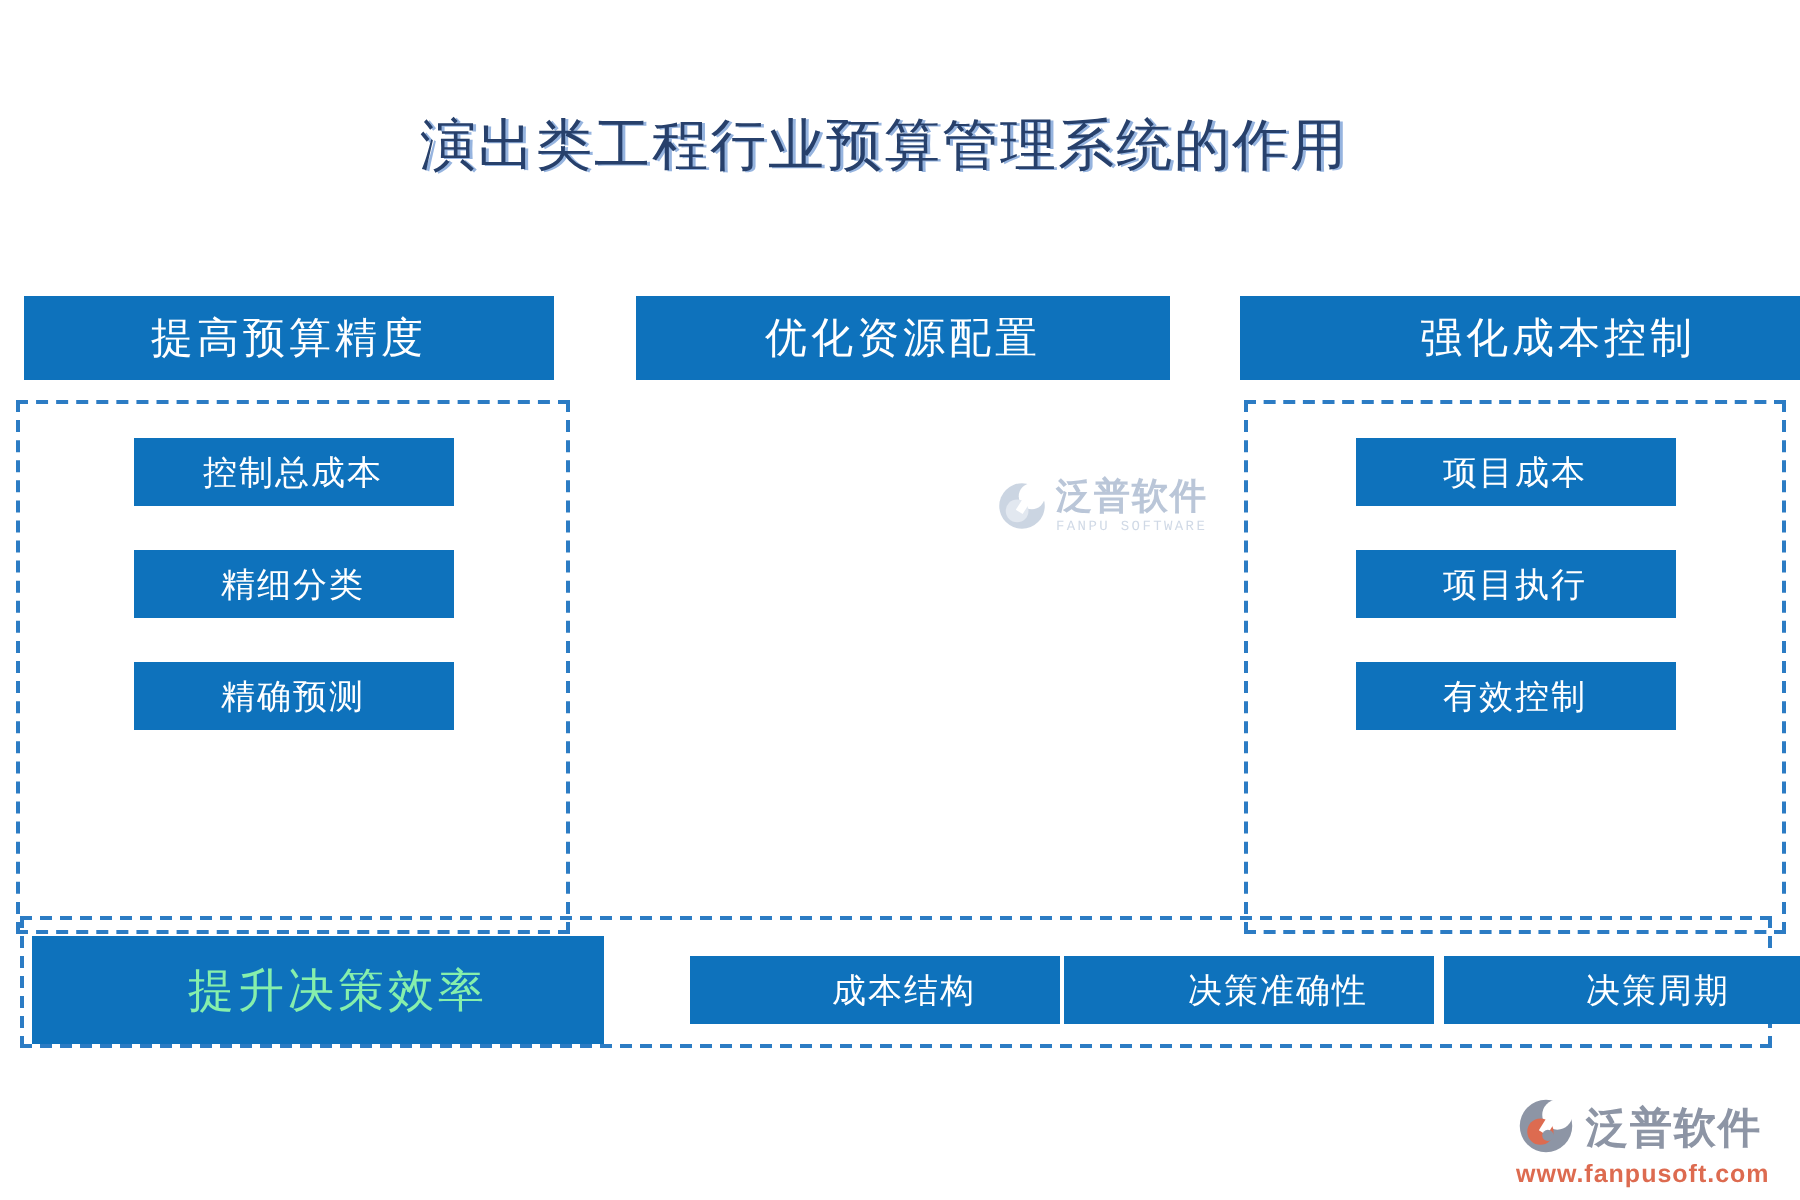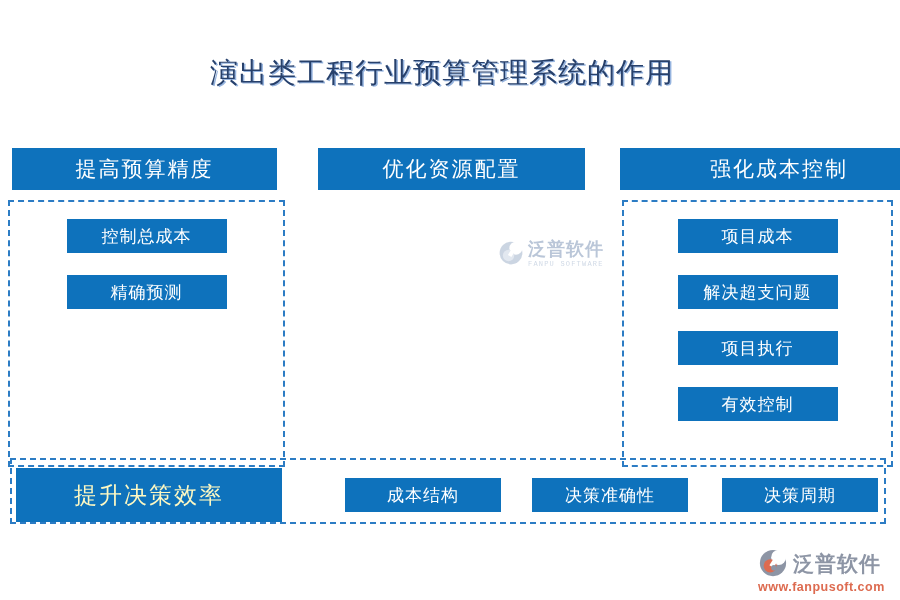--- a/index.html
+++ b/index.html
@@ -35,27 +35,27 @@
     width:160px;height:34px;background:var(--box-blue);color:#ffffff;
     font-size:17px;letter-spacing:1px;display:flex;align-items:center;justify-content:center;
     flex:0 0 auto;white-space:nowrap;
   }
   .bottom-panel{
     position:absolute;left:10px;top:458px;width:876px;height:66px;
     border:2px dashed var(--dashed-border);box-sizing:border-box;
   }
   .bottom-hdr{
     position:absolute;left:16px;top:468px;width:266px;height:54px;
-    background:var(--box-blue);color:#fef9c3;font-size:23px;letter-spacing:2px;
-    display:flex;align-items:center;justify-content:center;
+    background:var(--box-blue);color:#86efac;font-size:23px;letter-spacing:2px;
+    display:flex;align-items:center;justify-content:center;padding-left:20px;
   }
   .bottom-item{
     position:absolute;top:478px;width:156px;height:34px;background:var(--box-blue);
     color:#ffffff;font-size:17px;letter-spacing:1px;
-    display:flex;align-items:center;justify-content:center;white-space:nowrap;
+    display:flex;align-items:center;justify-content:center;white-space:nowrap;padding-left:29px;
   }
   
   .watermark{
     position:absolute;left:498px;top:240px;display:flex;align-items:flex-start;gap:4px;
     opacity:0.85;pointer-events:none;
   }
   .watermark .wm-text{display:flex;flex-direction:column;line-height:1;}
   .watermark .wm-name{font-size:18px;font-weight:bold;color:var(--watermark-gray);letter-spacing:1px;}
   .watermark .wm-sub{font-size:7px;color:#c8d3e2;letter-spacing:1.2px;margin-top:3px;font-family:Liberation Mono, monospace;}
   
@@ -73,29 +73,29 @@
 </head>
 <body>
 
 <div class="canvas">
 
   <div class="title">演出类工程行业预算管理系统的作用</div>
 
   <div class="hdr" style="left:12px;width:265px">提高预算精度</div>
   <div class="panel" style="left:8px;width:273px">
     <div class="item">控制总成本</div>
+    <div class="item">精细分类</div>
     <div class="item">精确预测</div>
   </div>
 
   <div class="hdr" style="left:318px;width:267px">优化资源配置</div>
 
   <div class="hdr" style="left:620px;width:318px">强化成本控制</div>
   <div class="panel" style="left:622px;width:267px">
     <div class="item">项目成本</div>
-    <div class="item">解决超支问题</div>
     <div class="item">项目执行</div>
     <div class="item">有效控制</div>
   </div>
 
   <div class="bottom-panel"></div>
   <div class="bottom-hdr">提升决策效率</div>
   <div class="bottom-item" style="left:345px">成本结构</div>
   <div class="bottom-item" style="left:532px">决策准确性</div>
   <div class="bottom-item" style="left:722px">决策周期</div>
 

